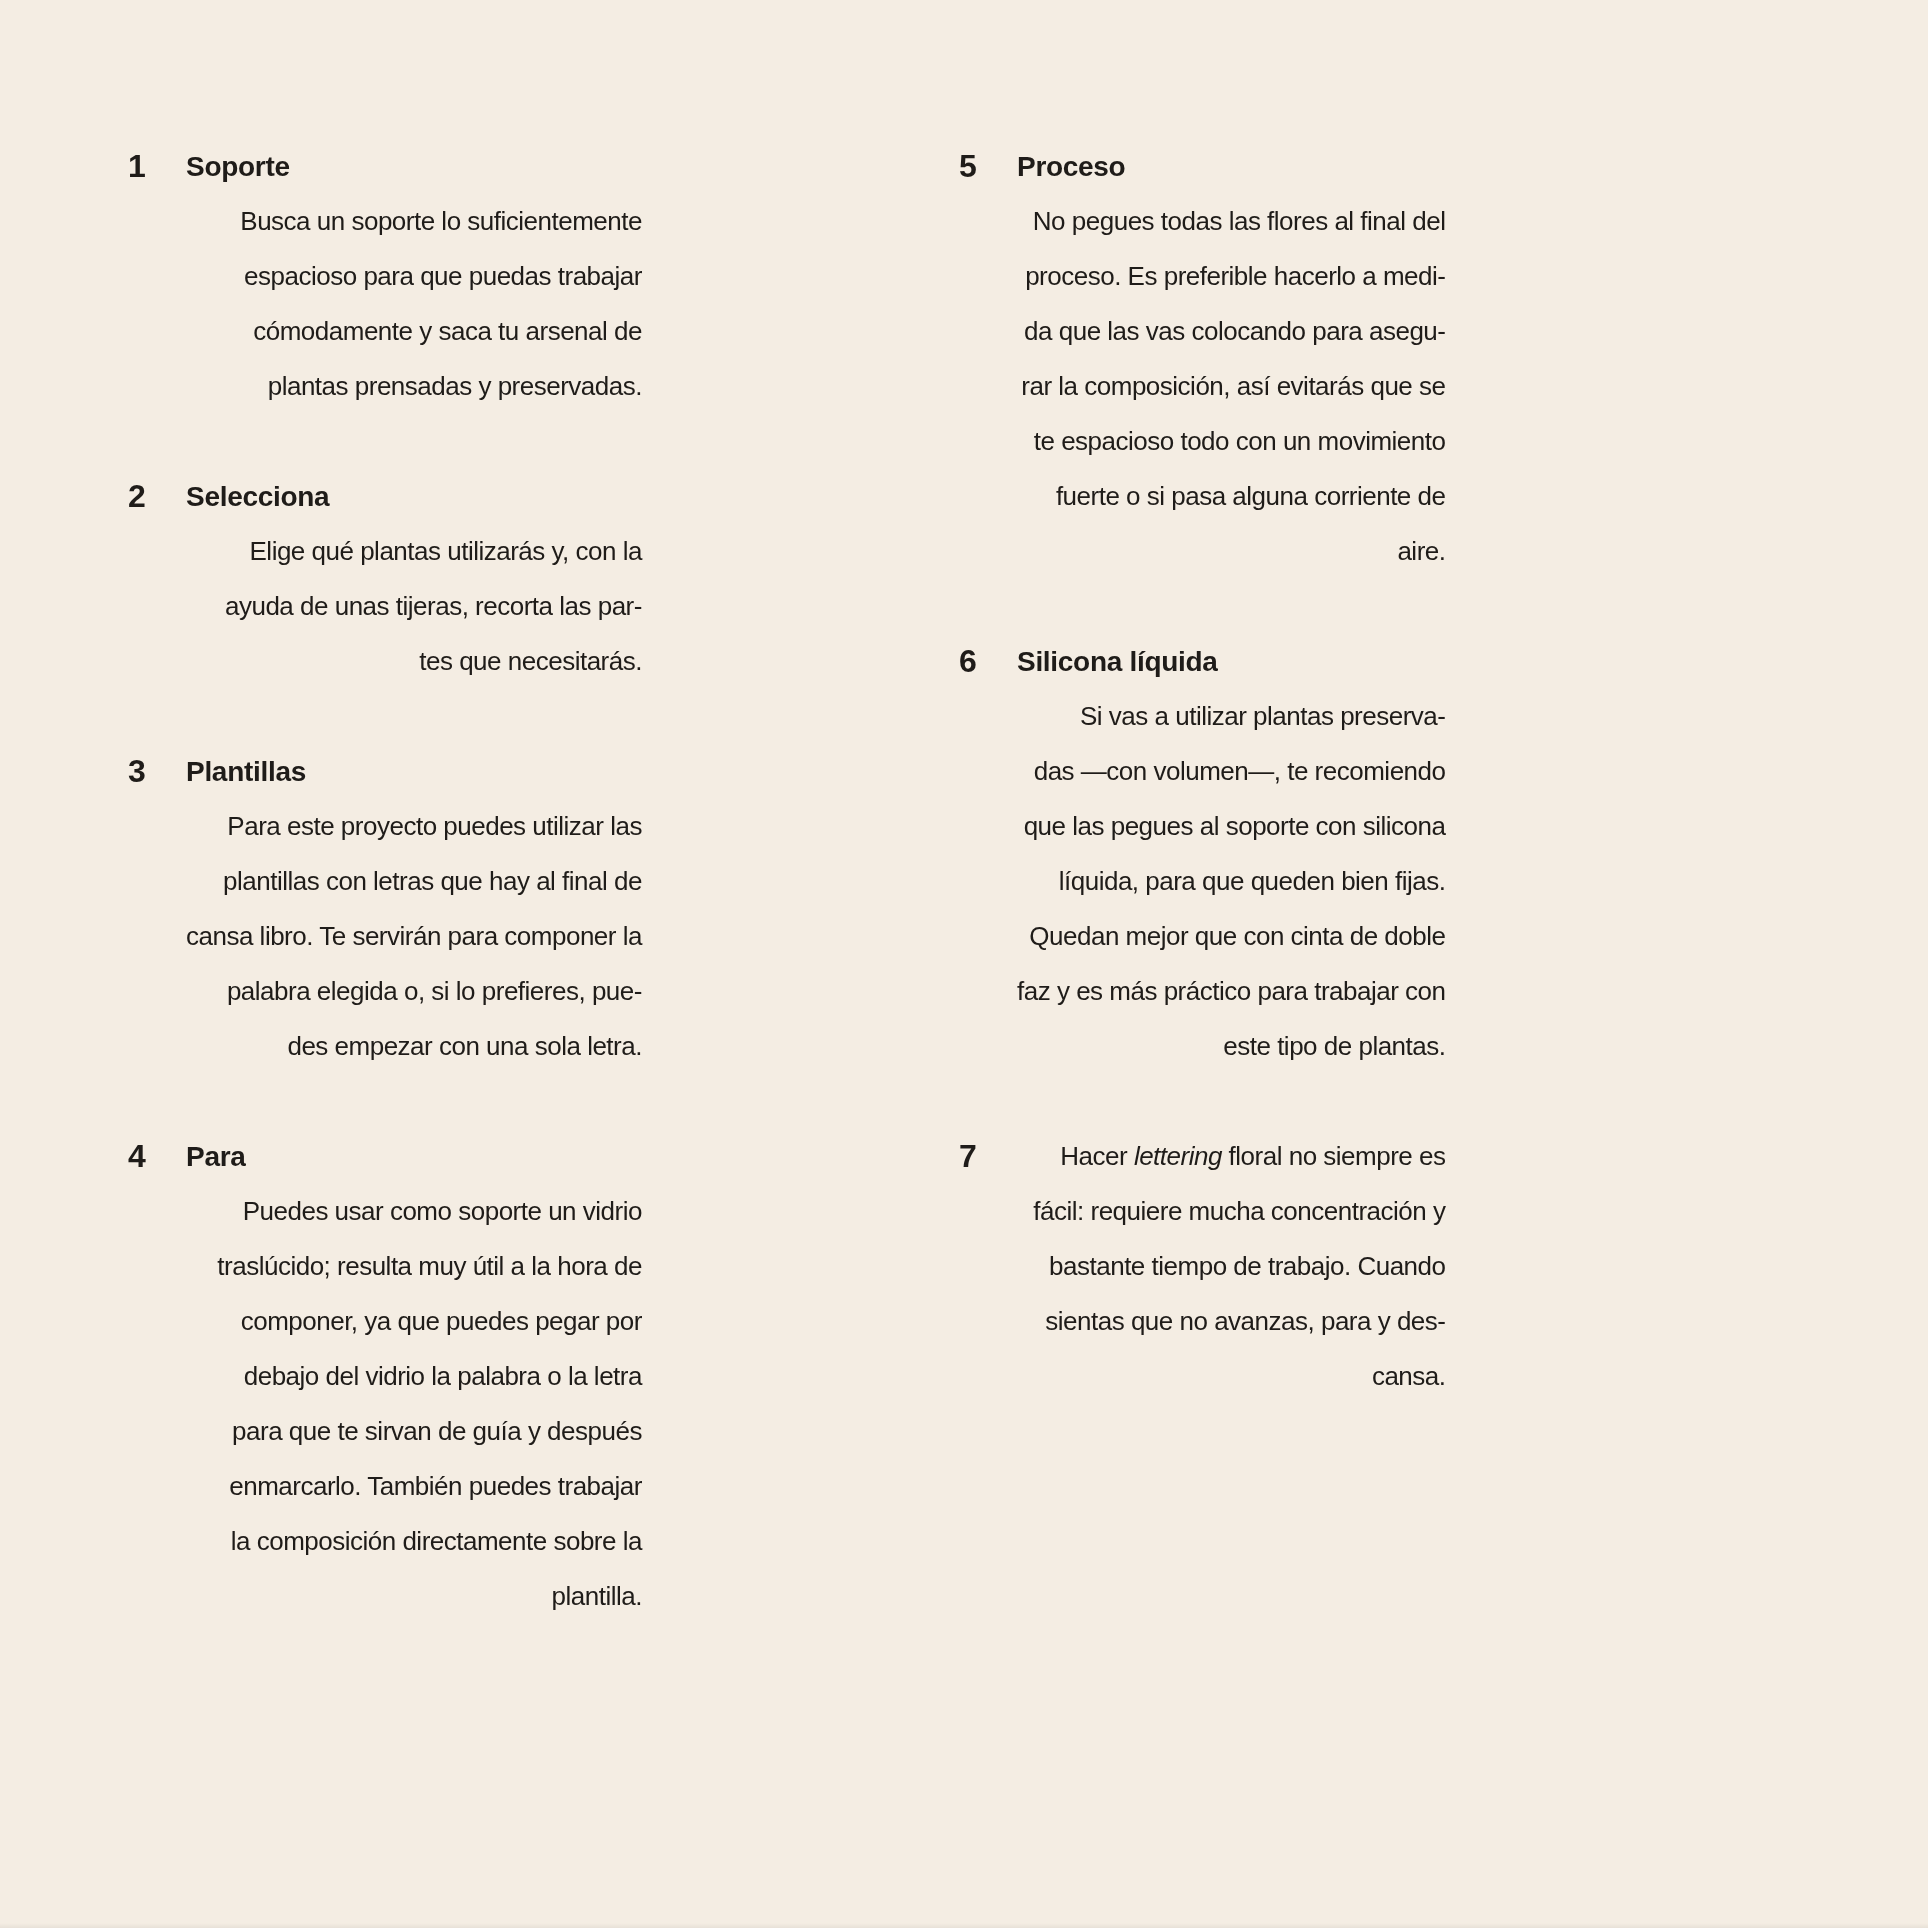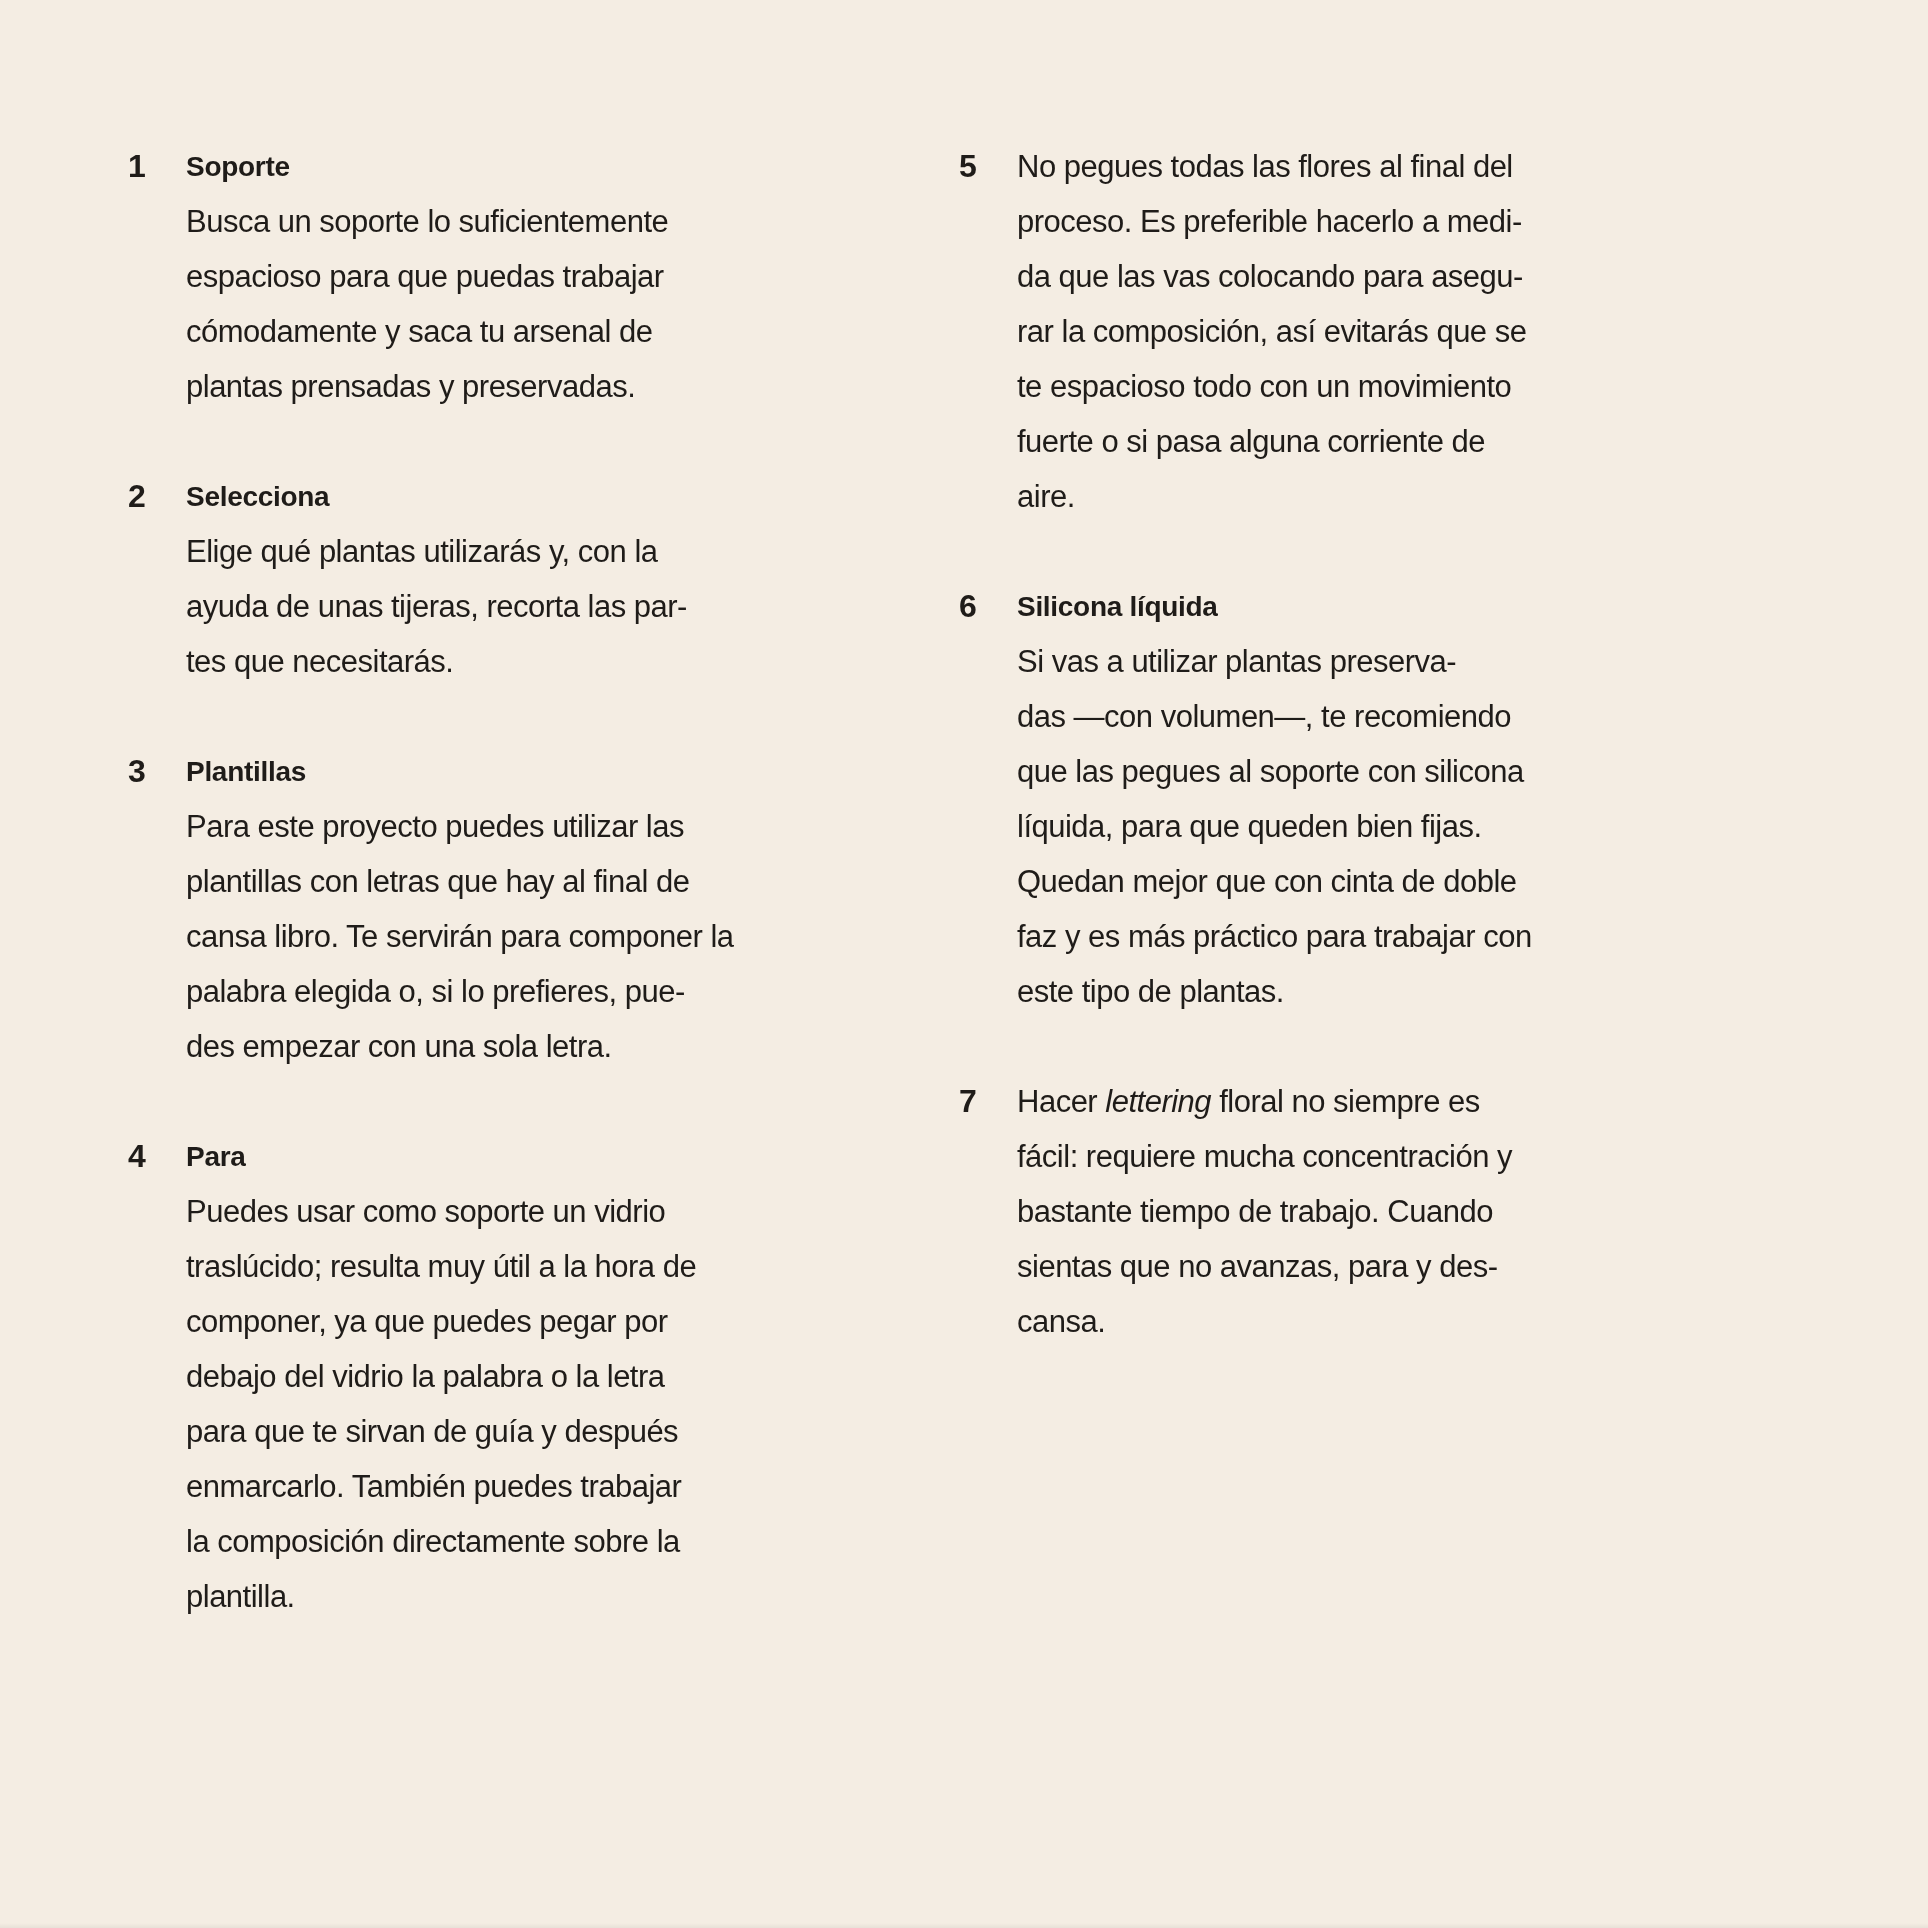--- a/index.html
+++ b/index.html
@@ -34,24 +34,25 @@
     line-height: 55px;
     letter-spacing: -0.5px;
   }
   .item-title {
     font-weight: bold;
     font-size: 28px;
     line-height: 55px;
     letter-spacing: -0.3px;
   }
   .item-body {
-    font-size: 31px;
+    font-size: 26px;
     line-height: 55px;
     letter-spacing: -0.5px;
     white-space: pre-line;
+    text-align: right;
   }
   .item-body em {
     font-style: italic;
   }
   .page-bottom-edge {
     position: absolute;
     left: 0;
     bottom: 0;
     width: 100%;
     height: 4.7px;
@@ -113,20 +114,21 @@
       </div>
     </div>
 
   </div>
 
   <div class="column column-right">
 
     <div class="item">
       <div class="item-number">5</div>
       <div class="item-content">
+        <div class="item-title">Proceso</div>
         <div class="item-body"><span>No pegues todas las flores al final del
 proceso. Es preferible hacerlo a medi-
 da que las vas colocando para asegu-
 rar la composición, así evitarás que se
 te espacioso todo con un movimiento
 fuerte o si pasa alguna corriente de
 aire.</span></div>
       </div>
     </div>
 

